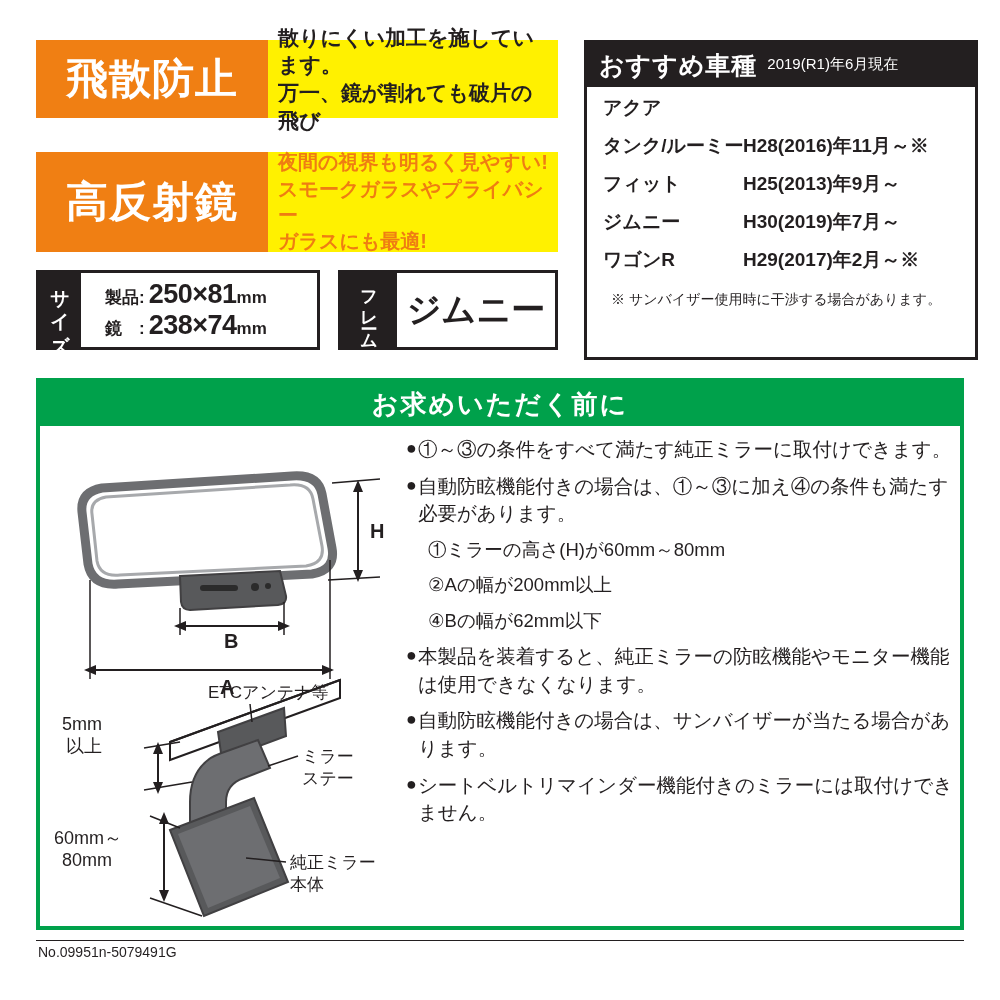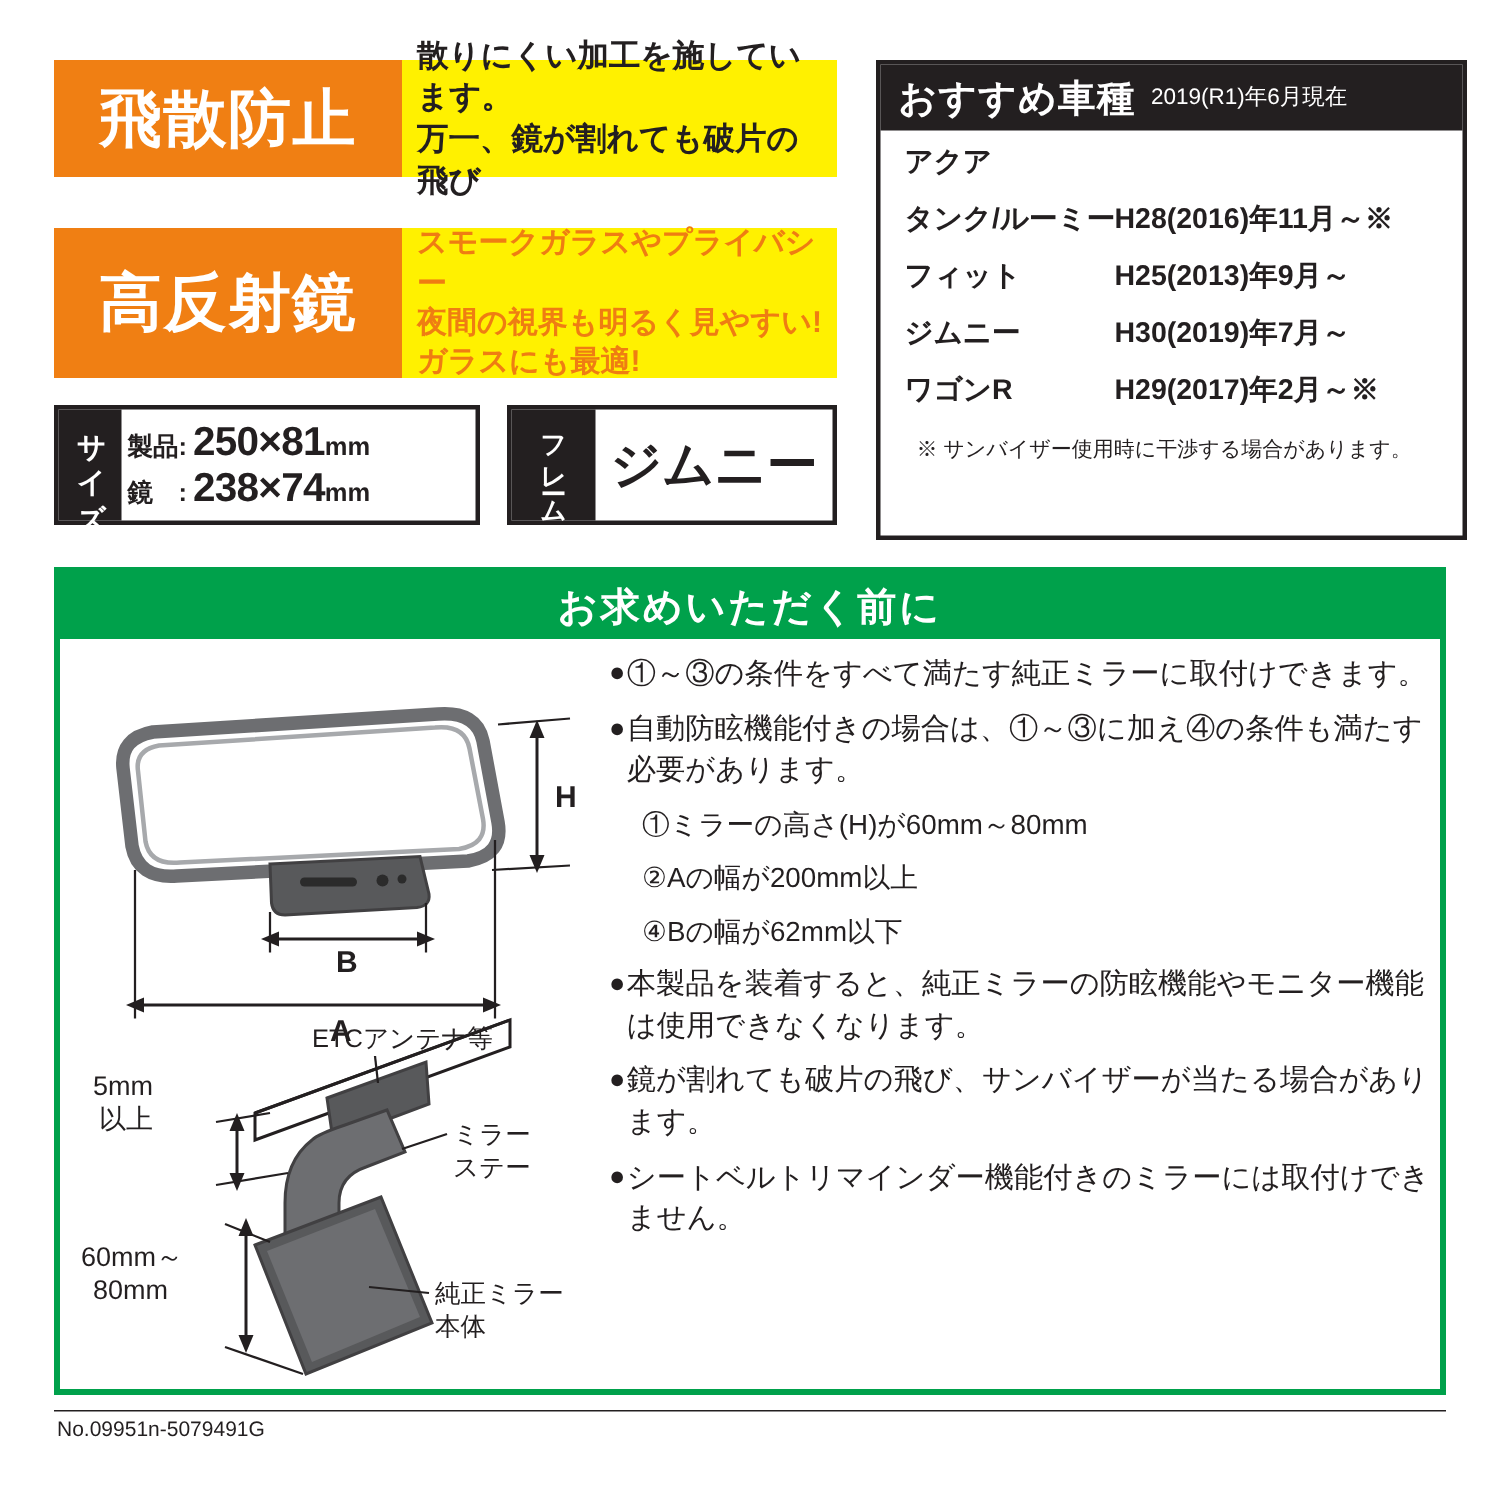--- a/index.html
+++ b/index.html
@@ -78,21 +78,21 @@
     justify-content: center;
     font-weight: bold;
     font-size: 19px;
     letter-spacing: 1px;
   }
   .spec-body {
     flex: 1;
     display: flex;
     flex-direction: column;
     justify-content: center;
-    padding-left: 4px;
+    padding-left: 24px;
   }
   .spec-line {
     display: flex;
     align-items: baseline;
     white-space: nowrap;
   }
   .spec-line .k {
     font-size: 17px;
     font-weight: bold;
     margin-right: 4px;
@@ -259,22 +259,22 @@
         <span>散りにくい加工を施しています。</span>
         <span>万一、鏡が割れても破片の飛び</span>
       </div>
     </div>
   </div>
 
   <div class="feature-row" id="feature-row-2">
     <div class="feature-tag">高反射鏡</div>
     <div class="feature-desc">
       <div>
+        <span class="hl-orange">夜間の視界も明るく見やすい!</span>
         <span class="hl-orange">スモークガラスやプライバシー</span>
-        <span class="hl-orange">夜間の視界も明るく見やすい!</span>
         <span class="hl-orange">ガラスにも最適!</span>
       </div>
     </div>
   </div>
 
   <div class="spec-box" id="size-box">
     <div class="spec-label">サイズ</div>
     <div class="spec-body">
       <div class="spec-line">
         <span class="k">製品:</span>
@@ -419,21 +419,21 @@
       <div class="sub-item">②Aの幅が200mm以上</div>
       <div class="sub-item">④Bの幅が62mm以下</div>
 
       <div class="bullet-item">
         <div class="bullet-dot">●</div>
         <div class="bullet-text">本製品を装着すると、純正ミラーの防眩機能やモニター機能は使用できなくなります。</div>
       </div>
 
       <div class="bullet-item">
         <div class="bullet-dot">●</div>
-        <div class="bullet-text">鏡が割れても破片の飛び、サンバイザーが当たる場合があります。</div>
+        <div class="bullet-text">自動防眩機能付きの場合は、サンバイザーが当たる場合があります。</div>
       </div>
 
       <div class="bullet-item">
         <div class="bullet-dot">●</div>
         <div class="bullet-text">シートベルトリマインダー機能付きのミラーには取付けできません。</div>
       </div>
 
     </div>
   </div>
 

